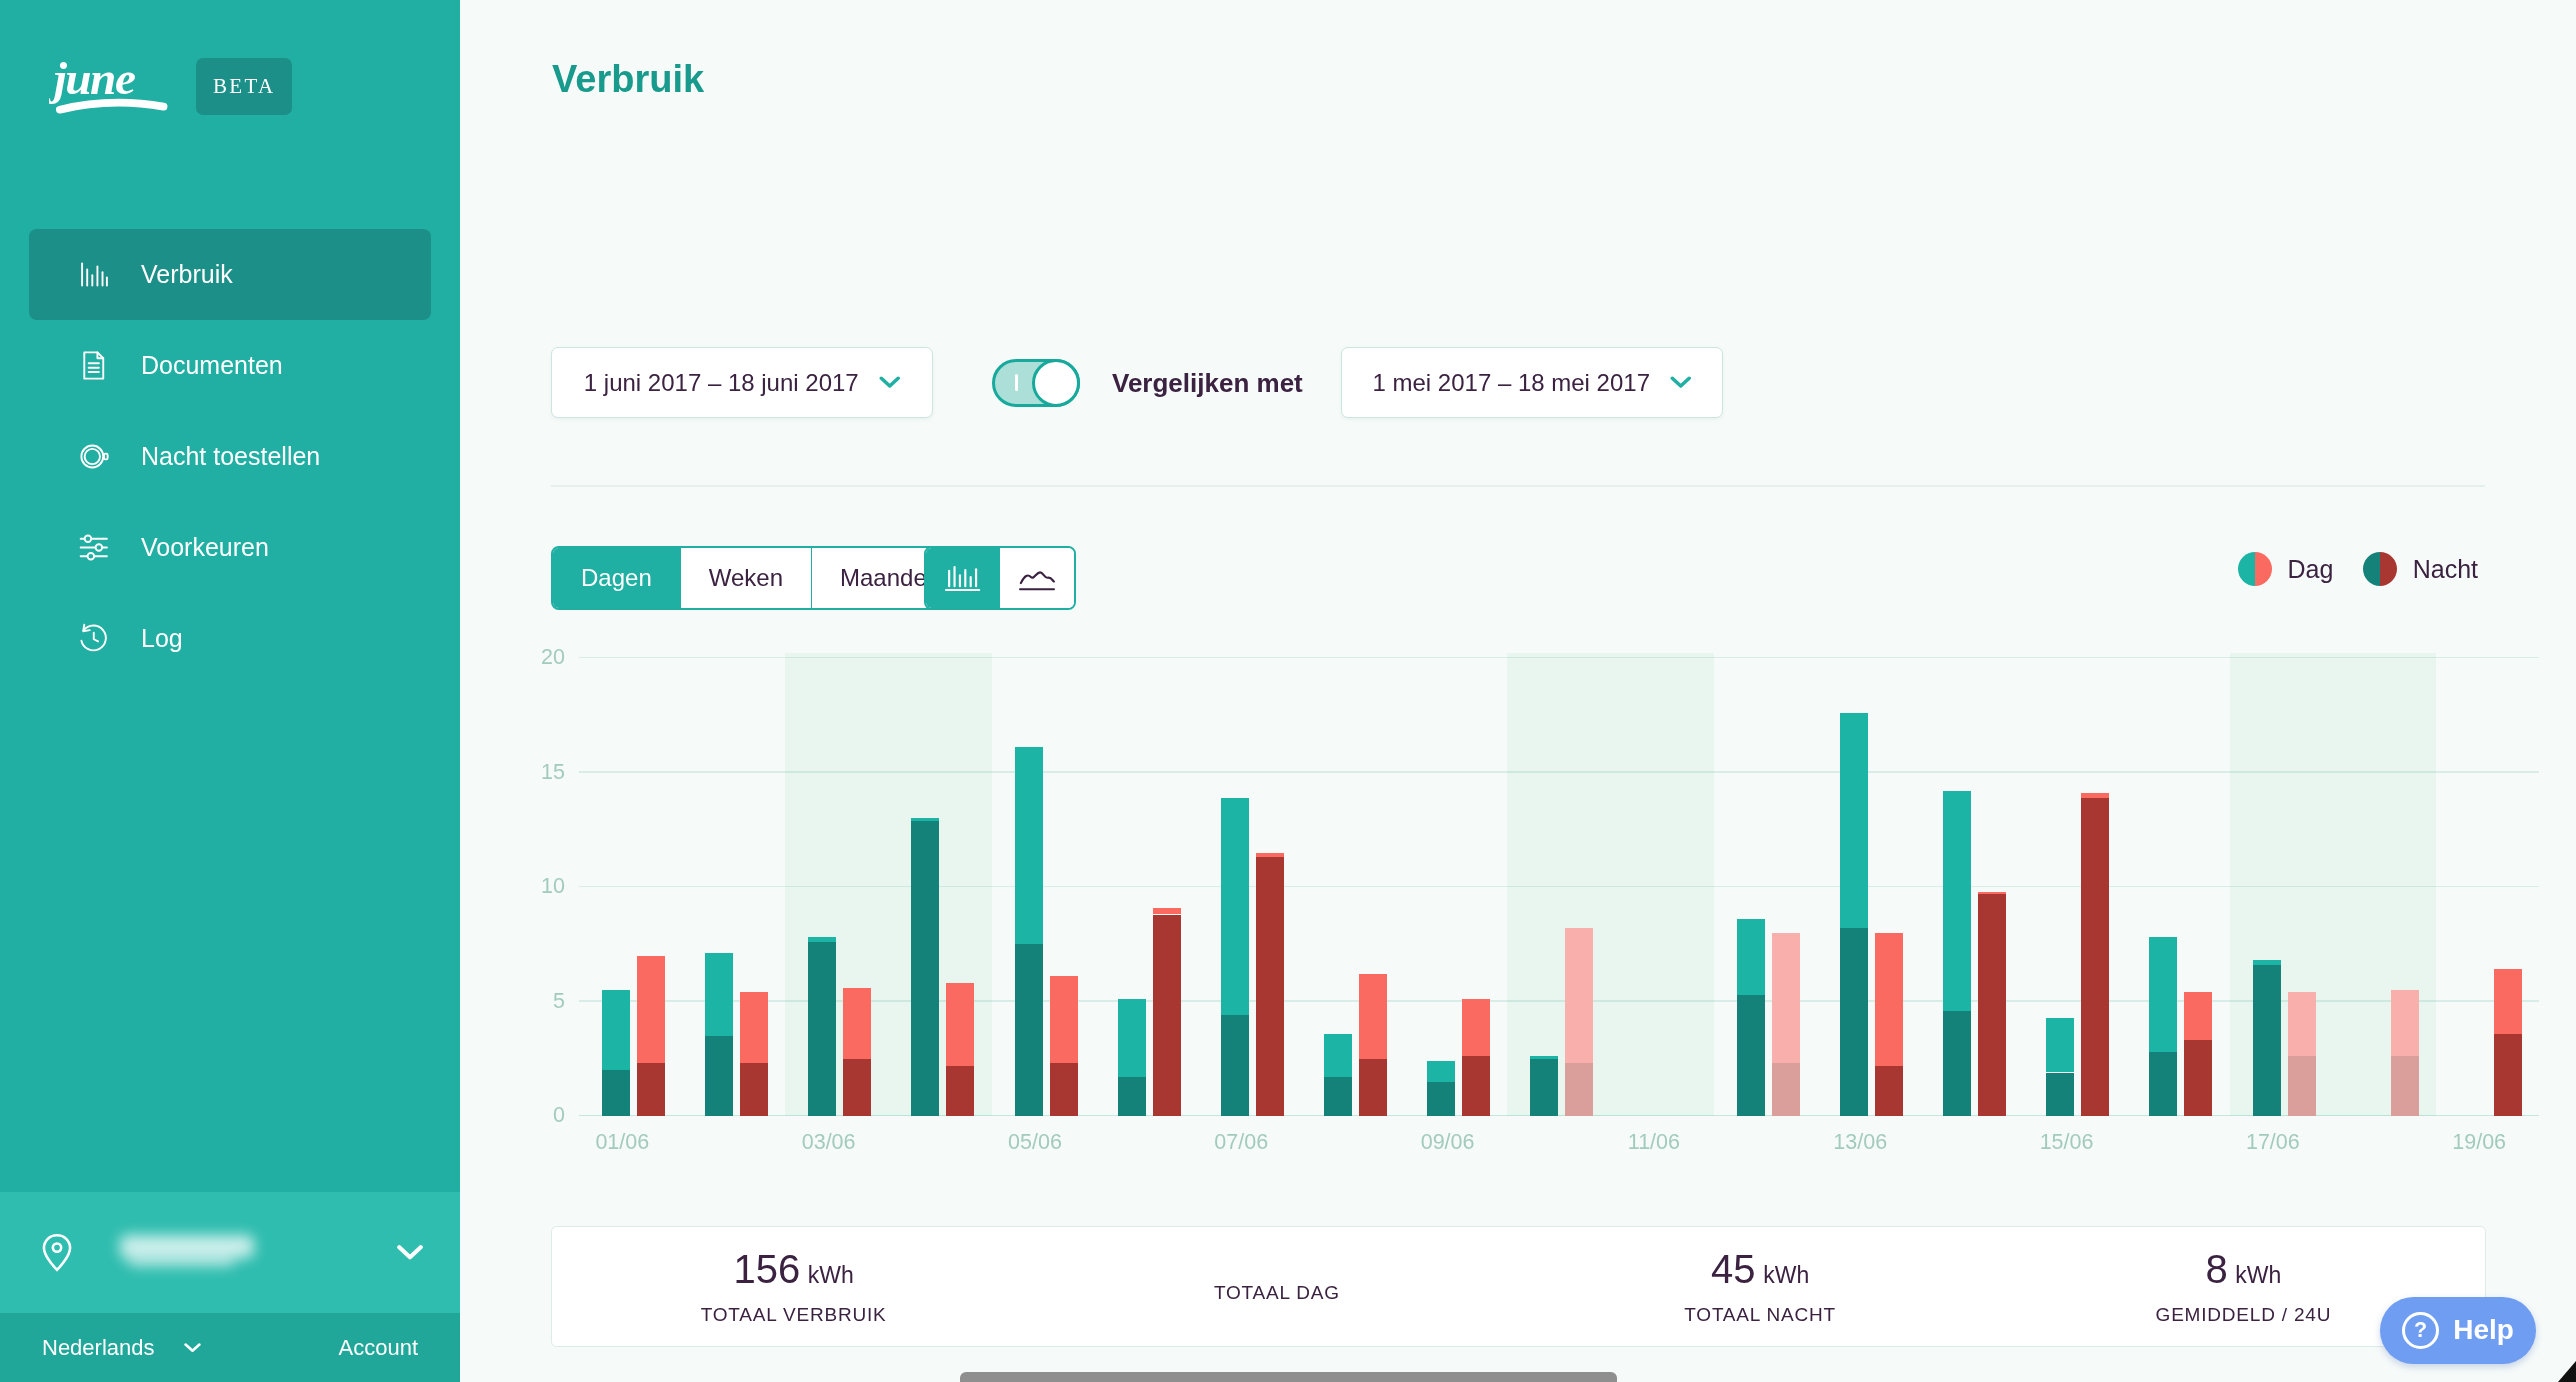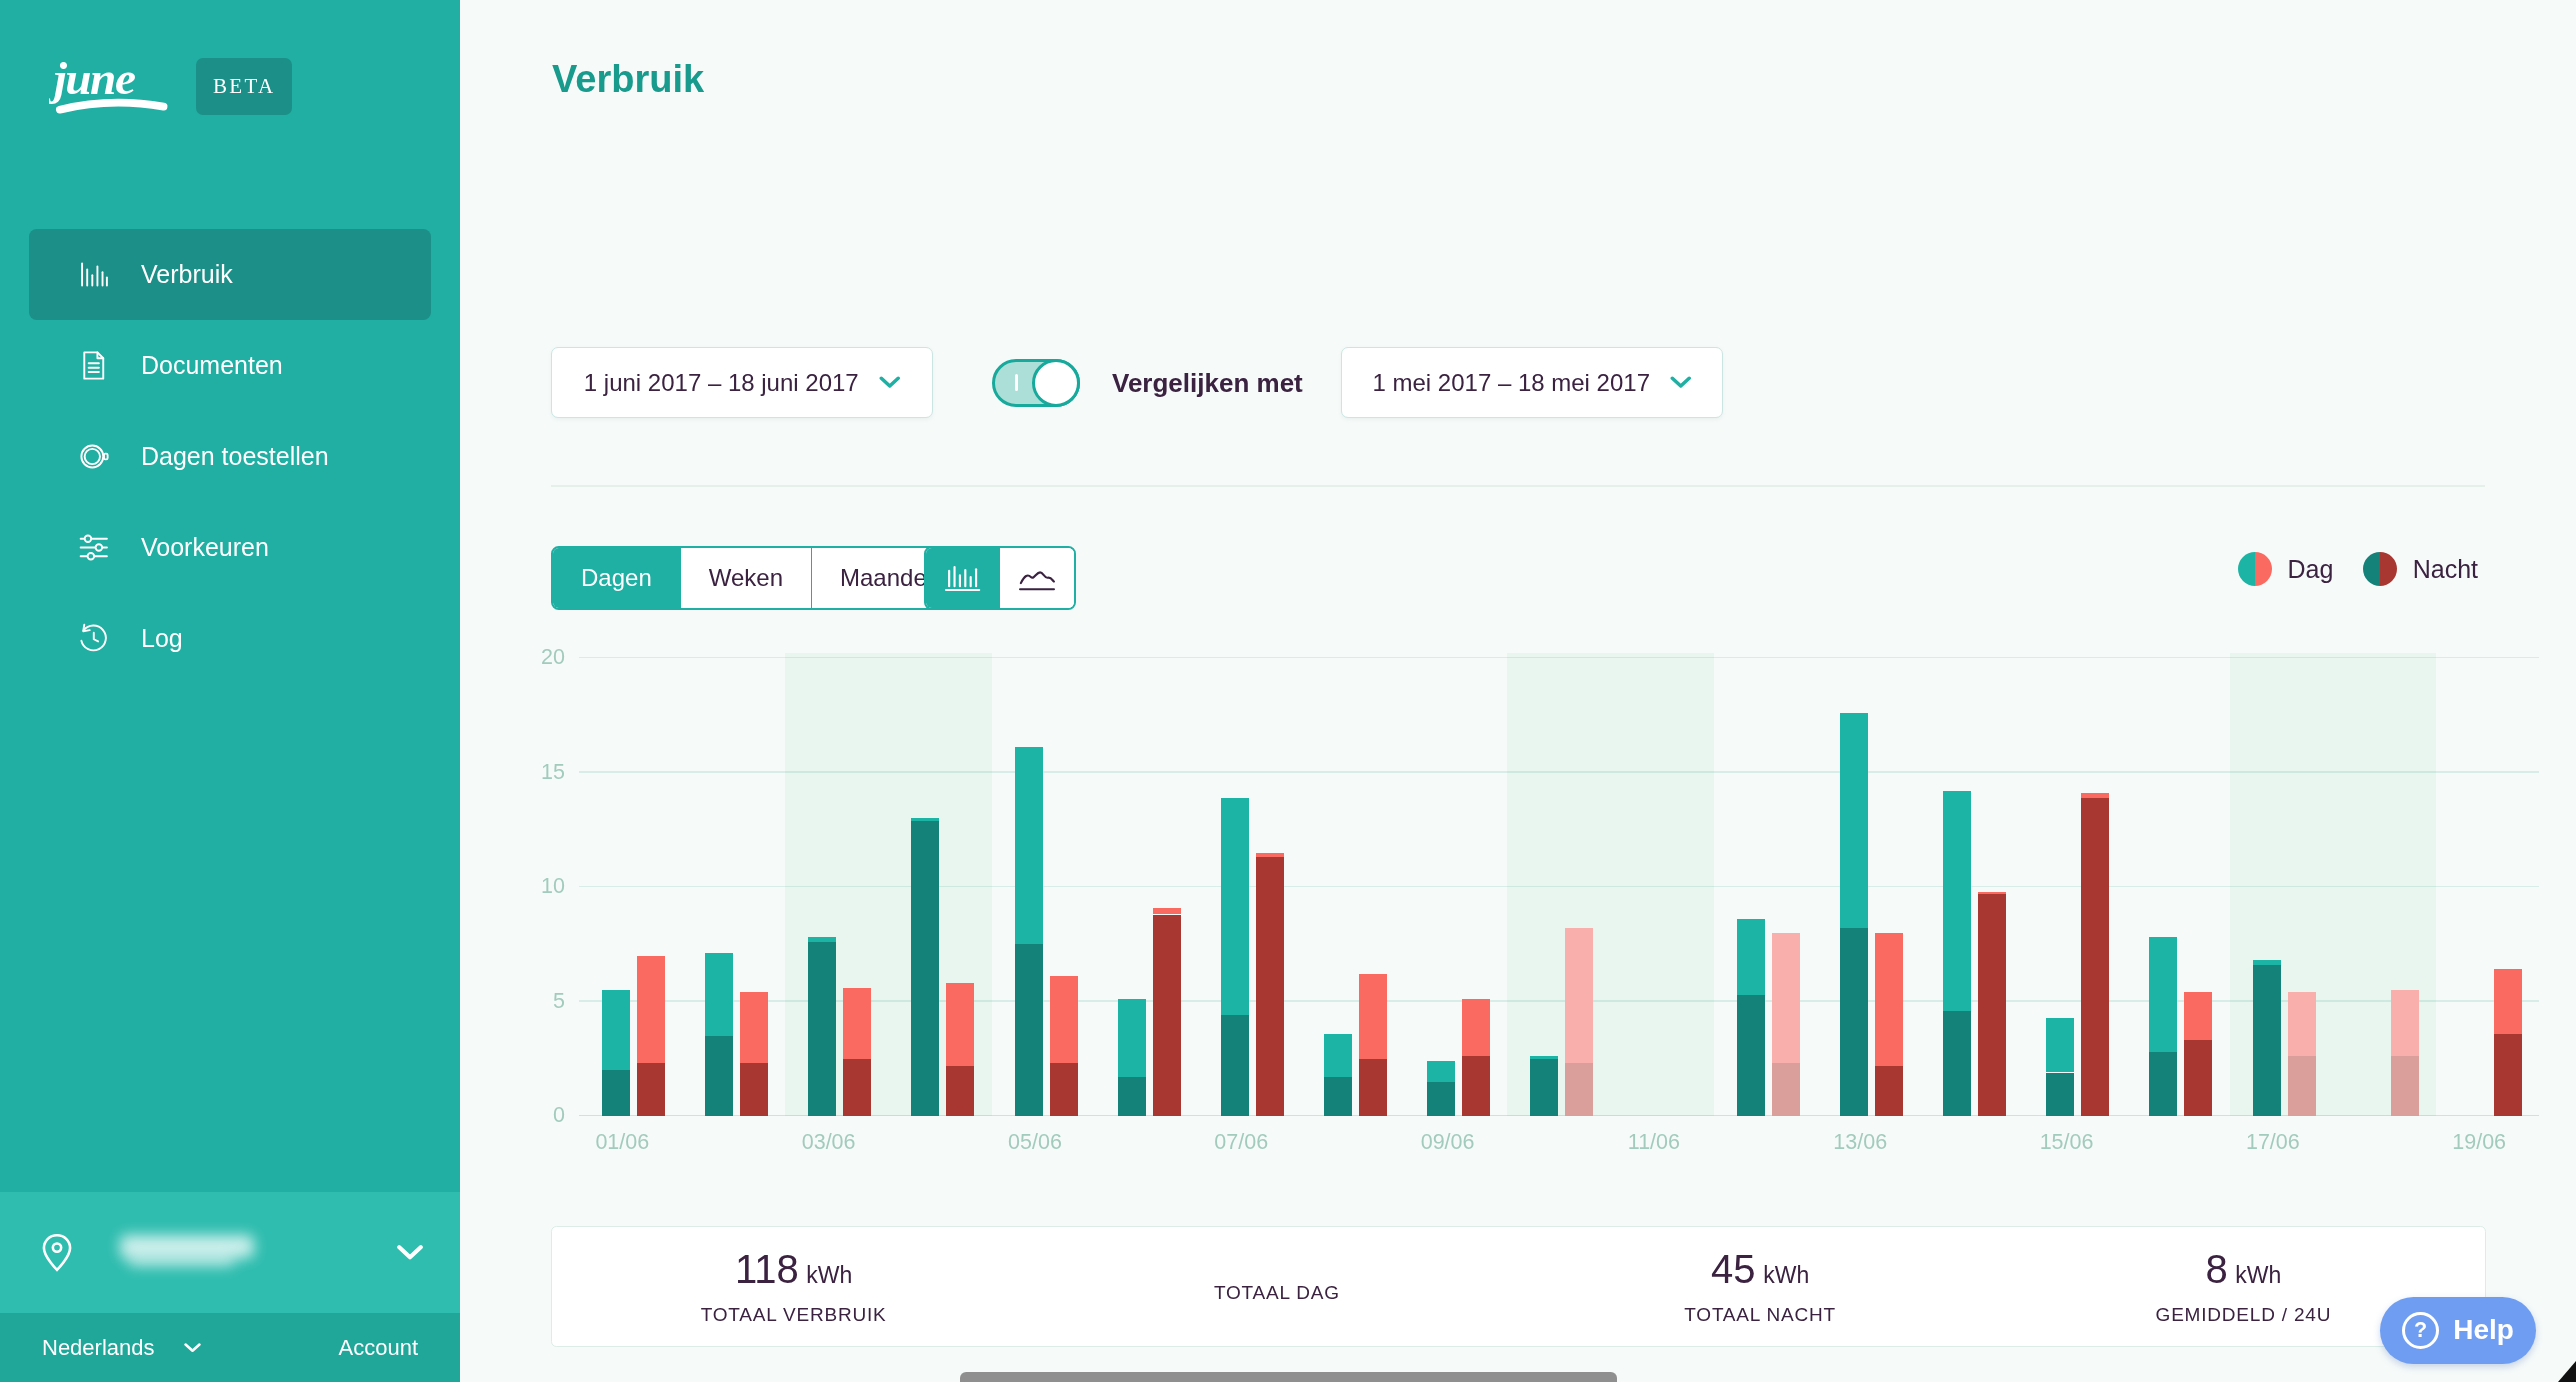--- a/index.html
+++ b/index.html
@@ -182,21 +182,21 @@
             <line x1="16" y1="32" x2="30" y2="32"></line>
           </svg></span>
         <span>Documenten</span>
       </div>
       <div class="nav-item">
         <span class="ic"><svg viewBox="0 0 48 46">
             <circle cx="21" cy="23" r="15"></circle>
             <circle cx="21" cy="23" r="10.5"></circle>
             <rect x="37" y="19" width="5" height="8" rx="2"></rect>
           </svg></span>
-        <span>Dagen toestellen</span>
+        <span>Nacht toestellen</span>
       </div>
       <div class="nav-item">
         <span class="ic"><svg viewBox="0 0 48 46">
             <line x1="5" y1="11" x2="41" y2="11"></line>
             <circle cx="15" cy="11" r="4.5" fill="#22AFA3"></circle>
             <line x1="5" y1="23" x2="41" y2="23"></line>
             <circle cx="30" cy="23" r="4.5" fill="#22AFA3"></circle>
             <line x1="5" y1="35" x2="41" y2="35"></line>
             <circle cx="19" cy="35" r="4.5" fill="#22AFA3"></circle>
           </svg></span>
@@ -472,21 +472,21 @@
         </div>
         <div class="bar" style="left: calc(94.7368% + 58px); height: 32%;">
           <div class="seg" style="top: 0px; height: 43.75%; background: rgb(251, 106, 96);"></div>
           <div class="seg" style="bottom: 0px; height: 56.25%; background: rgb(168, 55, 49);"></div>
         </div>
         <div class="xlab" style="left: 96.9474%;">19/06</div>
       </div>
 
     <div class="stats-card" id="stats-card">
         <div class="stat">
-          <div><span class="v">118</span><span class="u">kWh</span></div>
+          <div><span class="v">156</span><span class="u">kWh</span></div>
           <div class="l">TOTAAL VERBRUIK</div>
         </div>
         <div class="stat">
           <div class="l">TOTAAL DAG</div>
         </div>
         <div class="stat">
           <div><span class="v">45</span><span class="u">kWh</span></div>
           <div class="l">TOTAAL NACHT</div>
         </div>
         <div class="stat">

